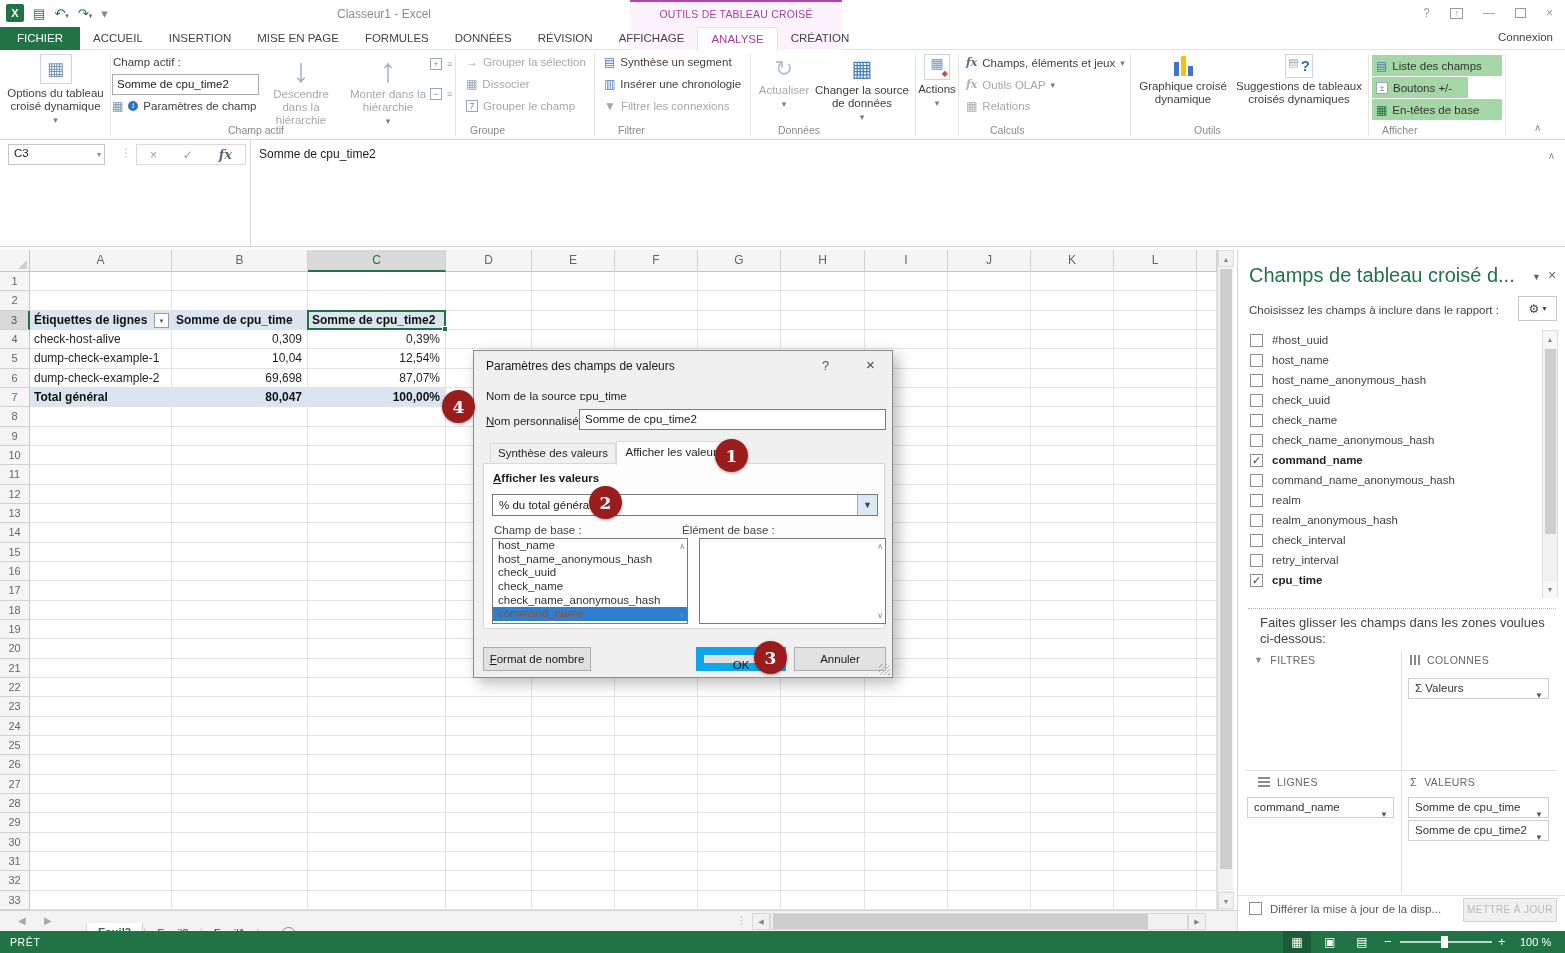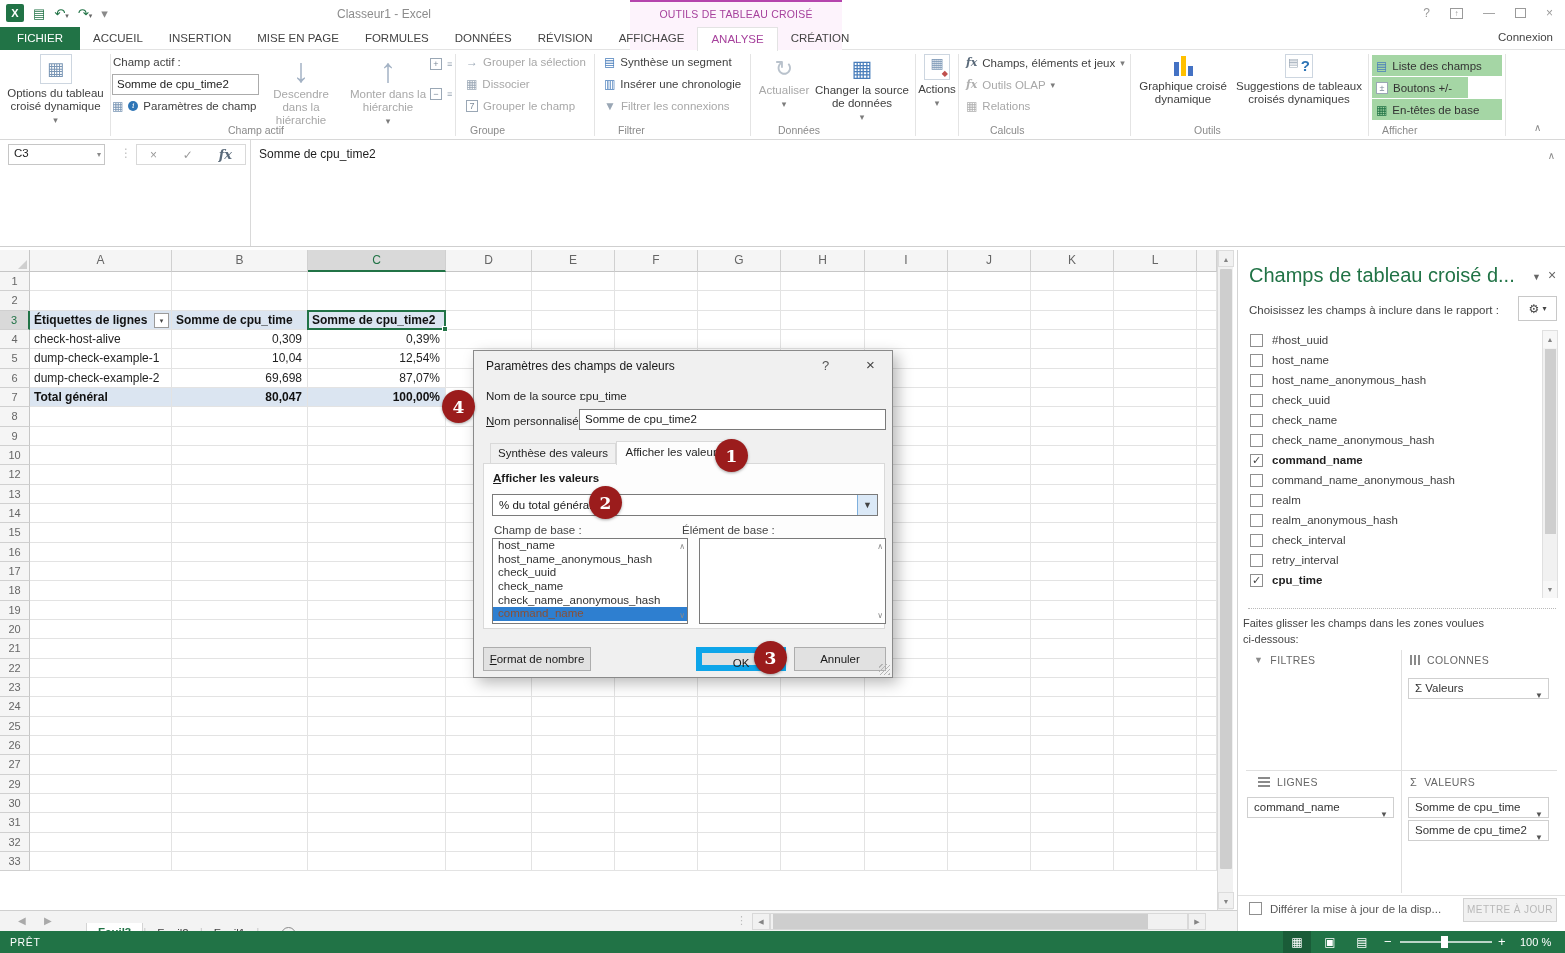--- a/index.html
+++ b/index.html
@@ -104,21 +104,21 @@
 #pane-sub{position:absolute;left:11px;top:54px;font-size:11.5px;color:#444;width:260px}
 #gearbtn{position:absolute;left:280px;top:46px;width:39px;height:25px;border:1px solid #c8c8c8;background:#fff;display:flex;align-items:center;justify-content:center;gap:3px;color:#444}
 #fieldlist{position:absolute;left:8px;top:80px;width:296px;height:268px;overflow:hidden}
 .frow{display:flex;align-items:center;height:20px;gap:9px;padding-left:4px}
 .cb{width:13px;height:13px;border:1px solid #8f8f8f;background:#fff;font-size:11px;line-height:11px;text-align:center;color:#444;flex:none}
 .frow .lbl{font-size:11.5px;color:#3f3f3f;white-space:nowrap}
 .frow.on .lbl{font-weight:bold;color:#1f1f1f}
 #flsb{position:absolute;left:304px;top:80px;width:16px;height:268px;background:#f1f1f1;border:1px solid #e0e0e0}
 #flsb .thumb{position:absolute;left:2px;top:18px;width:11px;height:185px;background:#cecece}
 #pane .dotted{position:absolute;left:10px;top:358px;width:308px;border-top:1px dotted #b9b9b9}
-#draghint{position:absolute;left:5px;top:365px;font-size:11px;color:#444;line-height:16px}
+#draghint{position:absolute;left:22px;top:365px;font-size:13px;color:#444;line-height:16px}
 #areas-vsep{position:absolute;left:163px;top:400px;width:1px;height:243px;background:#e0e0e0}
 #areas-hsep{position:absolute;left:8px;top:520px;width:311px;height:1px;background:#e0e0e0}
 .zhdr{position:absolute;display:flex;align-items:center;gap:7px;font-size:10.5px;color:#666;letter-spacing:.4px}
 .zbox{position:absolute;height:21px;border:1px solid #cfcfcf;background:#fff;font-size:11.5px;color:#333;line-height:19px;padding:0 6px;white-space:nowrap}
 .zbox .dd{position:absolute;right:5px;top:7px;font-size:8px;color:#555}
 .colic{display:inline-block;width:10px;height:10px;background:repeating-linear-gradient(90deg,#8a8a8a 0 2px,transparent 2px 4px)}
 .rowic{display:inline-block;width:12px;height:10px;background:repeating-linear-gradient(0deg,#8a8a8a 0 2px,transparent 2px 4px)}
 #pane .botsep{position:absolute;left:0;top:645px;width:328px;height:1px;background:#e0e0e0}
 #deferrow{position:absolute;left:11px;top:652px;display:flex;align-items:center;gap:8px}
 #deferrow .lbl{font-size:11.5px;color:#595959;white-space:nowrap}
@@ -135,21 +135,21 @@
 #dtab2{left:142px;top:90px;width:116px;height:24px;background:#fdfdfd;border:1px solid #d9d9d9;border-bottom:none;line-height:21px;z-index:2}
 #dtabpage{position:absolute;left:9px;top:112px;width:402px;height:166px;background:#fdfdfd;border:1px solid #d9d9d9}
 #dsec{position:absolute;left:9px;top:8px;font-size:11.5px;font-weight:bold;color:#1a1a1a}
 #dcombo{position:absolute;left:8px;top:30px;width:386px;height:22px;border:1px solid #7a7a7a;background:#fff;font-size:11.5px;color:#1a1a1a;line-height:20px;padding-left:6px}
 #dcombo .arr{position:absolute;right:0;top:0;width:20px;height:20px;background:#dbe9f7;border-left:1px solid #7fb0dd;text-align:center;font-size:9px;color:#444;line-height:20px;padding:0}
 .dlist{position:absolute;top:74px;height:86px;border:1px solid #7a7a7a;background:#fff;overflow:hidden}
 .lrow{font-size:11.5px;color:#333;height:13.7px;line-height:13.5px;padding-left:5px;white-space:nowrap}
 .lrow.sel{background:#2e7fd0;color:#8a5035}
 .lsarr{position:absolute;right:2px;color:#8a8a8a;font-size:8px}
 .dbtn{position:absolute;top:296px;height:24px;background:#e1e1e1;border:1px solid #adadad;font-size:11.5px;color:#1a1a1a;text-align:center;line-height:22px}
-#okbtn{border:6px solid #0ea5e9;line-height:20px}
+#okbtn{border:8px solid #0ea5e9;line-height:20px}
 #grip{position:absolute;right:2px;bottom:2px;width:11px;height:11px;background:repeating-linear-gradient(135deg,transparent 0 2px,#b5b5b5 2px 3px)}
 .hot{display:inline-block}
 .hot::first-letter{text-decoration:underline}
 
 .badge{position:absolute;width:33px;height:33px;border-radius:50%;background:#9b1c1c;color:#fff;font-family:"DejaVu Serif",serif;font-weight:bold;font-size:17px;display:flex;align-items:center;justify-content:center;z-index:60;box-shadow:0 1px 3px rgba(0,0,0,.35)}
 </style>
 </head>
 <body>
 
 <div id="titlebar">
@@ -509,20 +509,36 @@
       <div class="gc" style="width:83px"></div>
       <div class="gc" style="width:83px"></div>
       <div class="gc" style="width:84px"></div>
       <div class="gc" style="width:83px"></div>
       <div class="gc" style="width:83px"></div>
       <div class="gc" style="width:83px"></div>
       <div class="gc" style="width:83px"></div>
       <div class="gc" style="width:20px"></div>
     </div>
     <div class="gr">
+      <div class="grn">11</div>
+      <div class="gc" style="width:142px"></div>
+      <div class="gc" style="width:136px"></div>
+      <div class="gc" style="width:138px"></div>
+      <div class="gc" style="width:86px"></div>
+      <div class="gc" style="width:83px"></div>
+      <div class="gc" style="width:83px"></div>
+      <div class="gc" style="width:83px"></div>
+      <div class="gc" style="width:84px"></div>
+      <div class="gc" style="width:83px"></div>
+      <div class="gc" style="width:83px"></div>
+      <div class="gc" style="width:83px"></div>
+      <div class="gc" style="width:83px"></div>
+      <div class="gc" style="width:20px"></div>
+    </div>
+    <div class="gr">
       <div class="grn">12</div>
       <div class="gc" style="width:142px"></div>
       <div class="gc" style="width:136px"></div>
       <div class="gc" style="width:138px"></div>
       <div class="gc" style="width:86px"></div>
       <div class="gc" style="width:83px"></div>
       <div class="gc" style="width:83px"></div>
       <div class="gc" style="width:83px"></div>
       <div class="gc" style="width:84px"></div>
       <div class="gc" style="width:83px"></div>
@@ -750,20 +766,36 @@
       <div class="gc" style="width:83px"></div>
       <div class="gc" style="width:84px"></div>
       <div class="gc" style="width:83px"></div>
       <div class="gc" style="width:83px"></div>
       <div class="gc" style="width:83px"></div>
       <div class="gc" style="width:83px"></div>
       <div class="gc" style="width:20px"></div>
     </div>
     <div class="gr">
       <div class="grn">27</div>
+      <div class="gc" style="width:142px"></div>
+      <div class="gc" style="width:136px"></div>
+      <div class="gc" style="width:138px"></div>
+      <div class="gc" style="width:86px"></div>
+      <div class="gc" style="width:83px"></div>
+      <div class="gc" style="width:83px"></div>
+      <div class="gc" style="width:83px"></div>
+      <div class="gc" style="width:84px"></div>
+      <div class="gc" style="width:83px"></div>
+      <div class="gc" style="width:83px"></div>
+      <div class="gc" style="width:83px"></div>
+      <div class="gc" style="width:83px"></div>
+      <div class="gc" style="width:20px"></div>
+    </div>
+    <div class="gr">
+      <div class="grn">28</div>
       <div class="gc" style="width:142px"></div>
       <div class="gc" style="width:136px"></div>
       <div class="gc" style="width:138px"></div>
       <div class="gc" style="width:86px"></div>
       <div class="gc" style="width:83px"></div>
       <div class="gc" style="width:83px"></div>
       <div class="gc" style="width:83px"></div>
       <div class="gc" style="width:84px"></div>
       <div class="gc" style="width:83px"></div>
       <div class="gc" style="width:83px"></div>

